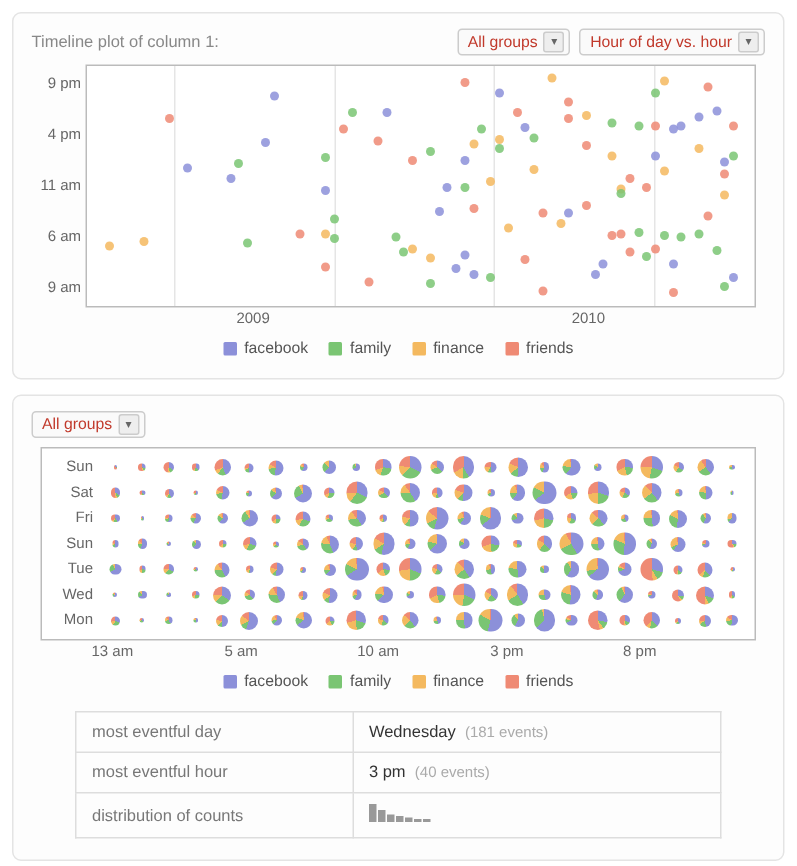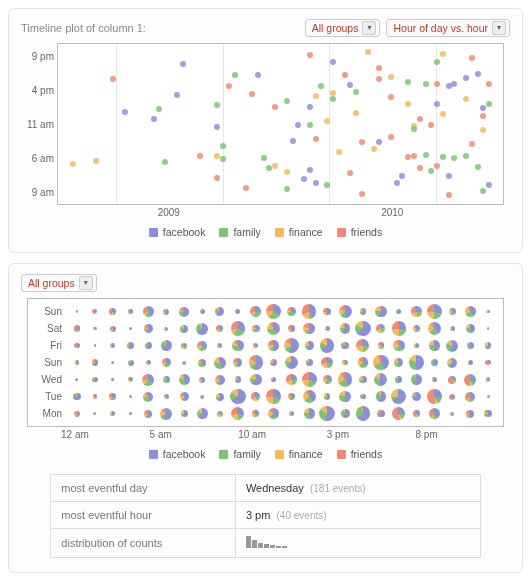--- a/index.html
+++ b/index.html
@@ -617,170 +617,170 @@
             </div>
             <div class="punch-cell">
               <div class="pie" style="--a: 237deg; --b: 274deg; --c: 295deg; width: 5px; height: 5px;"></div>
             </div>
             <div class="punch-cell">
               <div class="pie" style="--a: 94deg; --b: 138deg; --c: 162deg; width: 5.4px; height: 5.4px;"></div>
             </div>
           </div>
         </div>
         <div class="punch-row">
-          <div class="punch-row-label">Wed</div>
+          <div class="punch-row-label">Tue</div>
           <div class="punch-cells">
             <div class="punch-cell">
-              <div class="pie" style="--a: 214deg; --b: 288deg; --c: 328deg; width: 3px; height: 3px;"></div>
-            </div>
-            <div class="punch-cell">
-              <div class="pie" style="--a: 231deg; --b: 312deg; --c: 355deg; width: 5.4px; height: 5.4px;"></div>
-            </div>
-            <div class="punch-cell">
-              <div class="pie" style="--a: 248deg; --b: 336deg; --c: 355deg; width: 2.4px; height: 2.4px;"></div>
-            </div>
-            <div class="punch-cell">
-              <div class="pie" style="--a: 105deg; --b: 200deg; --c: 249deg; width: 4.8px; height: 4.8px;"></div>
-            </div>
-            <div class="punch-cell">
-              <div class="pie" style="--a: 122deg; --b: 224deg; --c: 276deg; width: 12px; height: 12px;"></div>
-            </div>
-            <div class="punch-cell">
-              <div class="pie" style="--a: 139deg; --b: 248deg; --c: 303deg; width: 7px; height: 7px;"></div>
-            </div>
-            <div class="punch-cell">
-              <div class="pie" style="--a: 156deg; --b: 272deg; --c: 330deg; width: 11px; height: 11px;"></div>
-            </div>
-            <div class="punch-cell">
-              <div class="pie" style="--a: 173deg; --b: 206deg; --c: 267deg; width: 6px; height: 6px;"></div>
-            </div>
-            <div class="punch-cell">
-              <div class="pie" style="--a: 190deg; --b: 230deg; --c: 294deg; width: 10px; height: 10px;"></div>
-            </div>
-            <div class="punch-cell">
-              <div class="pie" style="--a: 207deg; --b: 254deg; --c: 321deg; width: 6.5px; height: 6.5px;"></div>
-            </div>
-            <div class="punch-cell">
-              <div class="pie" style="--a: 224deg; --b: 278deg; --c: 348deg; width: 11.7px; height: 11.7px;"></div>
-            </div>
-            <div class="punch-cell">
-              <div class="pie" style="--a: 241deg; --b: 302deg; --c: 355deg; width: 5.2px; height: 5.2px;"></div>
-            </div>
-            <div class="punch-cell">
-              <div class="pie" style="--a: 98deg; --b: 166deg; --c: 242deg; width: 10.4px; height: 10.4px;"></div>
-            </div>
-            <div class="punch-cell">
-              <div class="pie" style="--a: 115deg; --b: 190deg; --c: 269deg; width: 15.6px; height: 15.6px;"></div>
-            </div>
-            <div class="punch-cell">
-              <div class="pie" style="--a: 132deg; --b: 214deg; --c: 296deg; width: 9.1px; height: 9.1px;"></div>
-            </div>
-            <div class="punch-cell">
-              <div class="pie" style="--a: 149deg; --b: 238deg; --c: 323deg; width: 14.3px; height: 14.3px;"></div>
-            </div>
-            <div class="punch-cell">
-              <div class="pie" style="--a: 166deg; --b: 262deg; --c: 350deg; width: 7.8px; height: 7.8px;"></div>
-            </div>
-            <div class="punch-cell">
-              <div class="pie" style="--a: 183deg; --b: 286deg; --c: 355deg; width: 13px; height: 13px;"></div>
-            </div>
-            <div class="punch-cell">
-              <div class="pie" style="--a: 200deg; --b: 310deg; --c: 355deg; width: 6.5px; height: 6.5px;"></div>
-            </div>
-            <div class="punch-cell">
-              <div class="pie" style="--a: 217deg; --b: 334deg; --c: 355deg; width: 11.7px; height: 11.7px;"></div>
-            </div>
-            <div class="punch-cell">
-              <div class="pie" style="--a: 234deg; --b: 268deg; --c: 288deg; width: 5.2px; height: 5.2px;"></div>
-            </div>
-            <div class="punch-cell">
-              <div class="pie" style="--a: 91deg; --b: 132deg; --c: 155deg; width: 8px; height: 8px;"></div>
-            </div>
-            <div class="punch-cell">
-              <div class="pie" style="--a: 108deg; --b: 156deg; --c: 182deg; width: 12px; height: 12px;"></div>
-            </div>
-            <div class="punch-cell">
-              <div class="pie" style="--a: 125deg; --b: 180deg; --c: 209deg; width: 4.2px; height: 4.2px;"></div>
+              <div class="pie" style="--a: 245deg; --b: 330deg; --c: 355deg; width: 7.2px; height: 7.2px;"></div>
+            </div>
+            <div class="punch-cell">
+              <div class="pie" style="--a: 102deg; --b: 194deg; --c: 242deg; width: 4.2px; height: 4.2px;"></div>
+            </div>
+            <div class="punch-cell">
+              <div class="pie" style="--a: 119deg; --b: 218deg; --c: 269deg; width: 6.6px; height: 6.6px;"></div>
+            </div>
+            <div class="punch-cell">
+              <div class="pie" style="--a: 136deg; --b: 242deg; --c: 296deg; width: 3.6px; height: 3.6px;"></div>
+            </div>
+            <div class="punch-cell">
+              <div class="pie" style="--a: 153deg; --b: 266deg; --c: 323deg; width: 10px; height: 10px;"></div>
+            </div>
+            <div class="punch-cell">
+              <div class="pie" style="--a: 170deg; --b: 200deg; --c: 260deg; width: 5px; height: 5px;"></div>
+            </div>
+            <div class="punch-cell">
+              <div class="pie" style="--a: 187deg; --b: 224deg; --c: 287deg; width: 9px; height: 9px;"></div>
+            </div>
+            <div class="punch-cell">
+              <div class="pie" style="--a: 204deg; --b: 248deg; --c: 314deg; width: 4px; height: 4px;"></div>
+            </div>
+            <div class="punch-cell">
+              <div class="pie" style="--a: 221deg; --b: 272deg; --c: 341deg; width: 8px; height: 8px;"></div>
+            </div>
+            <div class="punch-cell">
+              <div class="pie" style="--a: 238deg; --b: 296deg; --c: 355deg; width: 15.6px; height: 15.6px;"></div>
+            </div>
+            <div class="punch-cell">
+              <div class="pie" style="--a: 95deg; --b: 160deg; --c: 235deg; width: 9.1px; height: 9.1px;"></div>
+            </div>
+            <div class="punch-cell">
+              <div class="pie" style="--a: 112deg; --b: 184deg; --c: 262deg; width: 14.3px; height: 14.3px;"></div>
+            </div>
+            <div class="punch-cell">
+              <div class="pie" style="--a: 129deg; --b: 208deg; --c: 289deg; width: 7.8px; height: 7.8px;"></div>
+            </div>
+            <div class="punch-cell">
+              <div class="pie" style="--a: 146deg; --b: 232deg; --c: 316deg; width: 13px; height: 13px;"></div>
+            </div>
+            <div class="punch-cell">
+              <div class="pie" style="--a: 163deg; --b: 256deg; --c: 343deg; width: 6.5px; height: 6.5px;"></div>
+            </div>
+            <div class="punch-cell">
+              <div class="pie" style="--a: 180deg; --b: 280deg; --c: 355deg; width: 11.7px; height: 11.7px;"></div>
+            </div>
+            <div class="punch-cell">
+              <div class="pie" style="--a: 197deg; --b: 304deg; --c: 355deg; width: 5.2px; height: 5.2px;"></div>
+            </div>
+            <div class="punch-cell">
+              <div class="pie" style="--a: 214deg; --b: 328deg; --c: 355deg; width: 10.4px; height: 10.4px;"></div>
+            </div>
+            <div class="punch-cell">
+              <div class="pie" style="--a: 231deg; --b: 262deg; --c: 355deg; width: 15.6px; height: 15.6px;"></div>
+            </div>
+            <div class="punch-cell">
+              <div class="pie" style="--a: 248deg; --b: 286deg; --c: 308deg; width: 9.1px; height: 9.1px;"></div>
+            </div>
+            <div class="punch-cell">
+              <div class="pie" style="--a: 105deg; --b: 150deg; --c: 175deg; width: 14.3px; height: 14.3px;"></div>
+            </div>
+            <div class="punch-cell">
+              <div class="pie" style="--a: 122deg; --b: 174deg; --c: 202deg; width: 6px; height: 6px;"></div>
+            </div>
+            <div class="punch-cell">
+              <div class="pie" style="--a: 139deg; --b: 198deg; --c: 229deg; width: 10px; height: 10px;"></div>
+            </div>
+            <div class="punch-cell">
+              <div class="pie" style="--a: 156deg; --b: 222deg; --c: 256deg; width: 3px; height: 3px;"></div>
             </div>
           </div>
         </div>
         <div class="punch-row">
-          <div class="punch-row-label">Tue</div>
+          <div class="punch-row-label">Wed</div>
           <div class="punch-cells">
             <div class="punch-cell">
-              <div class="pie" style="--a: 245deg; --b: 330deg; --c: 355deg; width: 7.2px; height: 7.2px;"></div>
-            </div>
-            <div class="punch-cell">
-              <div class="pie" style="--a: 102deg; --b: 194deg; --c: 242deg; width: 4.2px; height: 4.2px;"></div>
-            </div>
-            <div class="punch-cell">
-              <div class="pie" style="--a: 119deg; --b: 218deg; --c: 269deg; width: 6.6px; height: 6.6px;"></div>
-            </div>
-            <div class="punch-cell">
-              <div class="pie" style="--a: 136deg; --b: 242deg; --c: 296deg; width: 3.6px; height: 3.6px;"></div>
-            </div>
-            <div class="punch-cell">
-              <div class="pie" style="--a: 153deg; --b: 266deg; --c: 323deg; width: 10px; height: 10px;"></div>
-            </div>
-            <div class="punch-cell">
-              <div class="pie" style="--a: 170deg; --b: 200deg; --c: 260deg; width: 5px; height: 5px;"></div>
-            </div>
-            <div class="punch-cell">
-              <div class="pie" style="--a: 187deg; --b: 224deg; --c: 287deg; width: 9px; height: 9px;"></div>
-            </div>
-            <div class="punch-cell">
-              <div class="pie" style="--a: 204deg; --b: 248deg; --c: 314deg; width: 4px; height: 4px;"></div>
-            </div>
-            <div class="punch-cell">
-              <div class="pie" style="--a: 221deg; --b: 272deg; --c: 341deg; width: 8px; height: 8px;"></div>
-            </div>
-            <div class="punch-cell">
-              <div class="pie" style="--a: 238deg; --b: 296deg; --c: 355deg; width: 15.6px; height: 15.6px;"></div>
-            </div>
-            <div class="punch-cell">
-              <div class="pie" style="--a: 95deg; --b: 160deg; --c: 235deg; width: 9.1px; height: 9.1px;"></div>
-            </div>
-            <div class="punch-cell">
-              <div class="pie" style="--a: 112deg; --b: 184deg; --c: 262deg; width: 14.3px; height: 14.3px;"></div>
-            </div>
-            <div class="punch-cell">
-              <div class="pie" style="--a: 129deg; --b: 208deg; --c: 289deg; width: 7.8px; height: 7.8px;"></div>
-            </div>
-            <div class="punch-cell">
-              <div class="pie" style="--a: 146deg; --b: 232deg; --c: 316deg; width: 13px; height: 13px;"></div>
-            </div>
-            <div class="punch-cell">
-              <div class="pie" style="--a: 163deg; --b: 256deg; --c: 343deg; width: 6.5px; height: 6.5px;"></div>
-            </div>
-            <div class="punch-cell">
-              <div class="pie" style="--a: 180deg; --b: 280deg; --c: 355deg; width: 11.7px; height: 11.7px;"></div>
-            </div>
-            <div class="punch-cell">
-              <div class="pie" style="--a: 197deg; --b: 304deg; --c: 355deg; width: 5.2px; height: 5.2px;"></div>
-            </div>
-            <div class="punch-cell">
-              <div class="pie" style="--a: 214deg; --b: 328deg; --c: 355deg; width: 10.4px; height: 10.4px;"></div>
-            </div>
-            <div class="punch-cell">
-              <div class="pie" style="--a: 231deg; --b: 262deg; --c: 355deg; width: 15.6px; height: 15.6px;"></div>
-            </div>
-            <div class="punch-cell">
-              <div class="pie" style="--a: 248deg; --b: 286deg; --c: 308deg; width: 9.1px; height: 9.1px;"></div>
-            </div>
-            <div class="punch-cell">
-              <div class="pie" style="--a: 105deg; --b: 150deg; --c: 175deg; width: 14.3px; height: 14.3px;"></div>
-            </div>
-            <div class="punch-cell">
-              <div class="pie" style="--a: 122deg; --b: 174deg; --c: 202deg; width: 6px; height: 6px;"></div>
-            </div>
-            <div class="punch-cell">
-              <div class="pie" style="--a: 139deg; --b: 198deg; --c: 229deg; width: 10px; height: 10px;"></div>
-            </div>
-            <div class="punch-cell">
-              <div class="pie" style="--a: 156deg; --b: 222deg; --c: 256deg; width: 3px; height: 3px;"></div>
+              <div class="pie" style="--a: 214deg; --b: 288deg; --c: 328deg; width: 3px; height: 3px;"></div>
+            </div>
+            <div class="punch-cell">
+              <div class="pie" style="--a: 231deg; --b: 312deg; --c: 355deg; width: 5.4px; height: 5.4px;"></div>
+            </div>
+            <div class="punch-cell">
+              <div class="pie" style="--a: 248deg; --b: 336deg; --c: 355deg; width: 2.4px; height: 2.4px;"></div>
+            </div>
+            <div class="punch-cell">
+              <div class="pie" style="--a: 105deg; --b: 200deg; --c: 249deg; width: 4.8px; height: 4.8px;"></div>
+            </div>
+            <div class="punch-cell">
+              <div class="pie" style="--a: 122deg; --b: 224deg; --c: 276deg; width: 12px; height: 12px;"></div>
+            </div>
+            <div class="punch-cell">
+              <div class="pie" style="--a: 139deg; --b: 248deg; --c: 303deg; width: 7px; height: 7px;"></div>
+            </div>
+            <div class="punch-cell">
+              <div class="pie" style="--a: 156deg; --b: 272deg; --c: 330deg; width: 11px; height: 11px;"></div>
+            </div>
+            <div class="punch-cell">
+              <div class="pie" style="--a: 173deg; --b: 206deg; --c: 267deg; width: 6px; height: 6px;"></div>
+            </div>
+            <div class="punch-cell">
+              <div class="pie" style="--a: 190deg; --b: 230deg; --c: 294deg; width: 10px; height: 10px;"></div>
+            </div>
+            <div class="punch-cell">
+              <div class="pie" style="--a: 207deg; --b: 254deg; --c: 321deg; width: 6.5px; height: 6.5px;"></div>
+            </div>
+            <div class="punch-cell">
+              <div class="pie" style="--a: 224deg; --b: 278deg; --c: 348deg; width: 11.7px; height: 11.7px;"></div>
+            </div>
+            <div class="punch-cell">
+              <div class="pie" style="--a: 241deg; --b: 302deg; --c: 355deg; width: 5.2px; height: 5.2px;"></div>
+            </div>
+            <div class="punch-cell">
+              <div class="pie" style="--a: 98deg; --b: 166deg; --c: 242deg; width: 10.4px; height: 10.4px;"></div>
+            </div>
+            <div class="punch-cell">
+              <div class="pie" style="--a: 115deg; --b: 190deg; --c: 269deg; width: 15.6px; height: 15.6px;"></div>
+            </div>
+            <div class="punch-cell">
+              <div class="pie" style="--a: 132deg; --b: 214deg; --c: 296deg; width: 9.1px; height: 9.1px;"></div>
+            </div>
+            <div class="punch-cell">
+              <div class="pie" style="--a: 149deg; --b: 238deg; --c: 323deg; width: 14.3px; height: 14.3px;"></div>
+            </div>
+            <div class="punch-cell">
+              <div class="pie" style="--a: 166deg; --b: 262deg; --c: 350deg; width: 7.8px; height: 7.8px;"></div>
+            </div>
+            <div class="punch-cell">
+              <div class="pie" style="--a: 183deg; --b: 286deg; --c: 355deg; width: 13px; height: 13px;"></div>
+            </div>
+            <div class="punch-cell">
+              <div class="pie" style="--a: 200deg; --b: 310deg; --c: 355deg; width: 6.5px; height: 6.5px;"></div>
+            </div>
+            <div class="punch-cell">
+              <div class="pie" style="--a: 217deg; --b: 334deg; --c: 355deg; width: 11.7px; height: 11.7px;"></div>
+            </div>
+            <div class="punch-cell">
+              <div class="pie" style="--a: 234deg; --b: 268deg; --c: 288deg; width: 5.2px; height: 5.2px;"></div>
+            </div>
+            <div class="punch-cell">
+              <div class="pie" style="--a: 91deg; --b: 132deg; --c: 155deg; width: 8px; height: 8px;"></div>
+            </div>
+            <div class="punch-cell">
+              <div class="pie" style="--a: 108deg; --b: 156deg; --c: 182deg; width: 12px; height: 12px;"></div>
+            </div>
+            <div class="punch-cell">
+              <div class="pie" style="--a: 125deg; --b: 180deg; --c: 209deg; width: 4.2px; height: 4.2px;"></div>
             </div>
           </div>
         </div>
         <div class="punch-row">
           <div class="punch-row-label">Mon</div>
           <div class="punch-cells">
             <div class="punch-cell">
               <div class="pie" style="--a: 116deg; --b: 212deg; --c: 262deg; width: 6px; height: 6px;"></div>
             </div>
             <div class="punch-cell">
@@ -850,21 +850,21 @@
               <div class="pie" style="--a: 170deg; --b: 240deg; --c: 276deg; width: 8px; height: 8px;"></div>
             </div>
             <div class="punch-cell">
               <div class="pie" style="--a: 187deg; --b: 264deg; --c: 303deg; width: 7.2px; height: 7.2px;"></div>
             </div>
           </div>
         </div>
       </div>
   </div>
   <div class="punch-xaxis" id="punch-xaxis">
-      <div>12 am</div>
+      <div>13 am</div>
       <div>5 am</div>
       <div>10 am</div>
       <div>3 pm</div>
       <div>8 pm</div>
     </div>
 
   <div class="legend">
     <span class="legend-item">
         <span class="swatch c-facebook"></span>
         <span>facebook</span>

